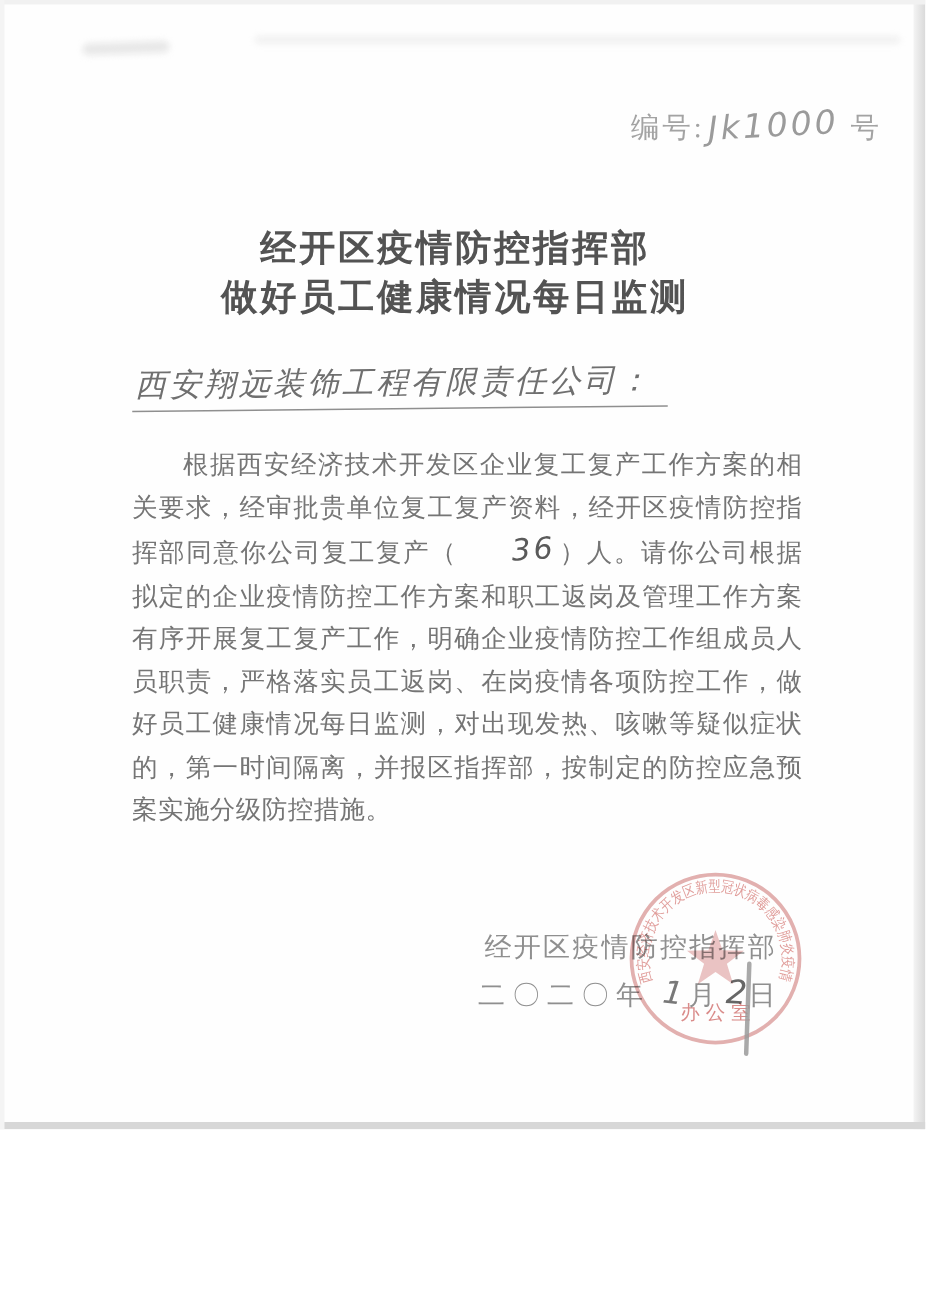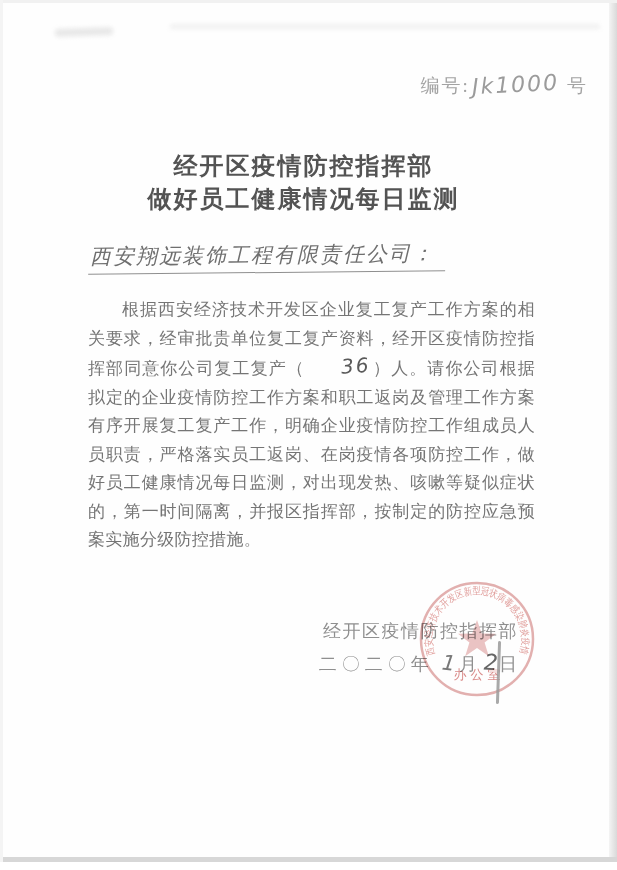--- a/index.html
+++ b/index.html
@@ -1,17 +1,17 @@
 <!DOCTYPE html>
 <html><head>
 <meta charset="utf-8">
 <style>
   html,body{margin:0;padding:0;background:#ffffff;}
   .page{
-    position:relative;width:617px;height:862px;overflow:hidden;
+    position:relative;width:617px;height:753px;overflow:hidden;
     background:#fefefe;
     font-family:"Liberation Serif","DejaVu Serif",serif;
   }
   
   .edge{position:absolute;}
   .edge-right{top:0;right:0;bottom:0;width:8px;background:linear-gradient(to right,#f4f4f4,#d9d9d9);}
   .edge-bottom{left:0;right:0;bottom:0;height:5px;background:#d7d7d7;}
   .edge-top{left:0;right:0;top:0;height:3px;background:#f1f1f1;}
   .edge-left{left:0;top:0;bottom:0;width:3px;background:#f4f4f4;}
   .smudge{position:absolute;border-radius:4px;filter:blur(2px);}

